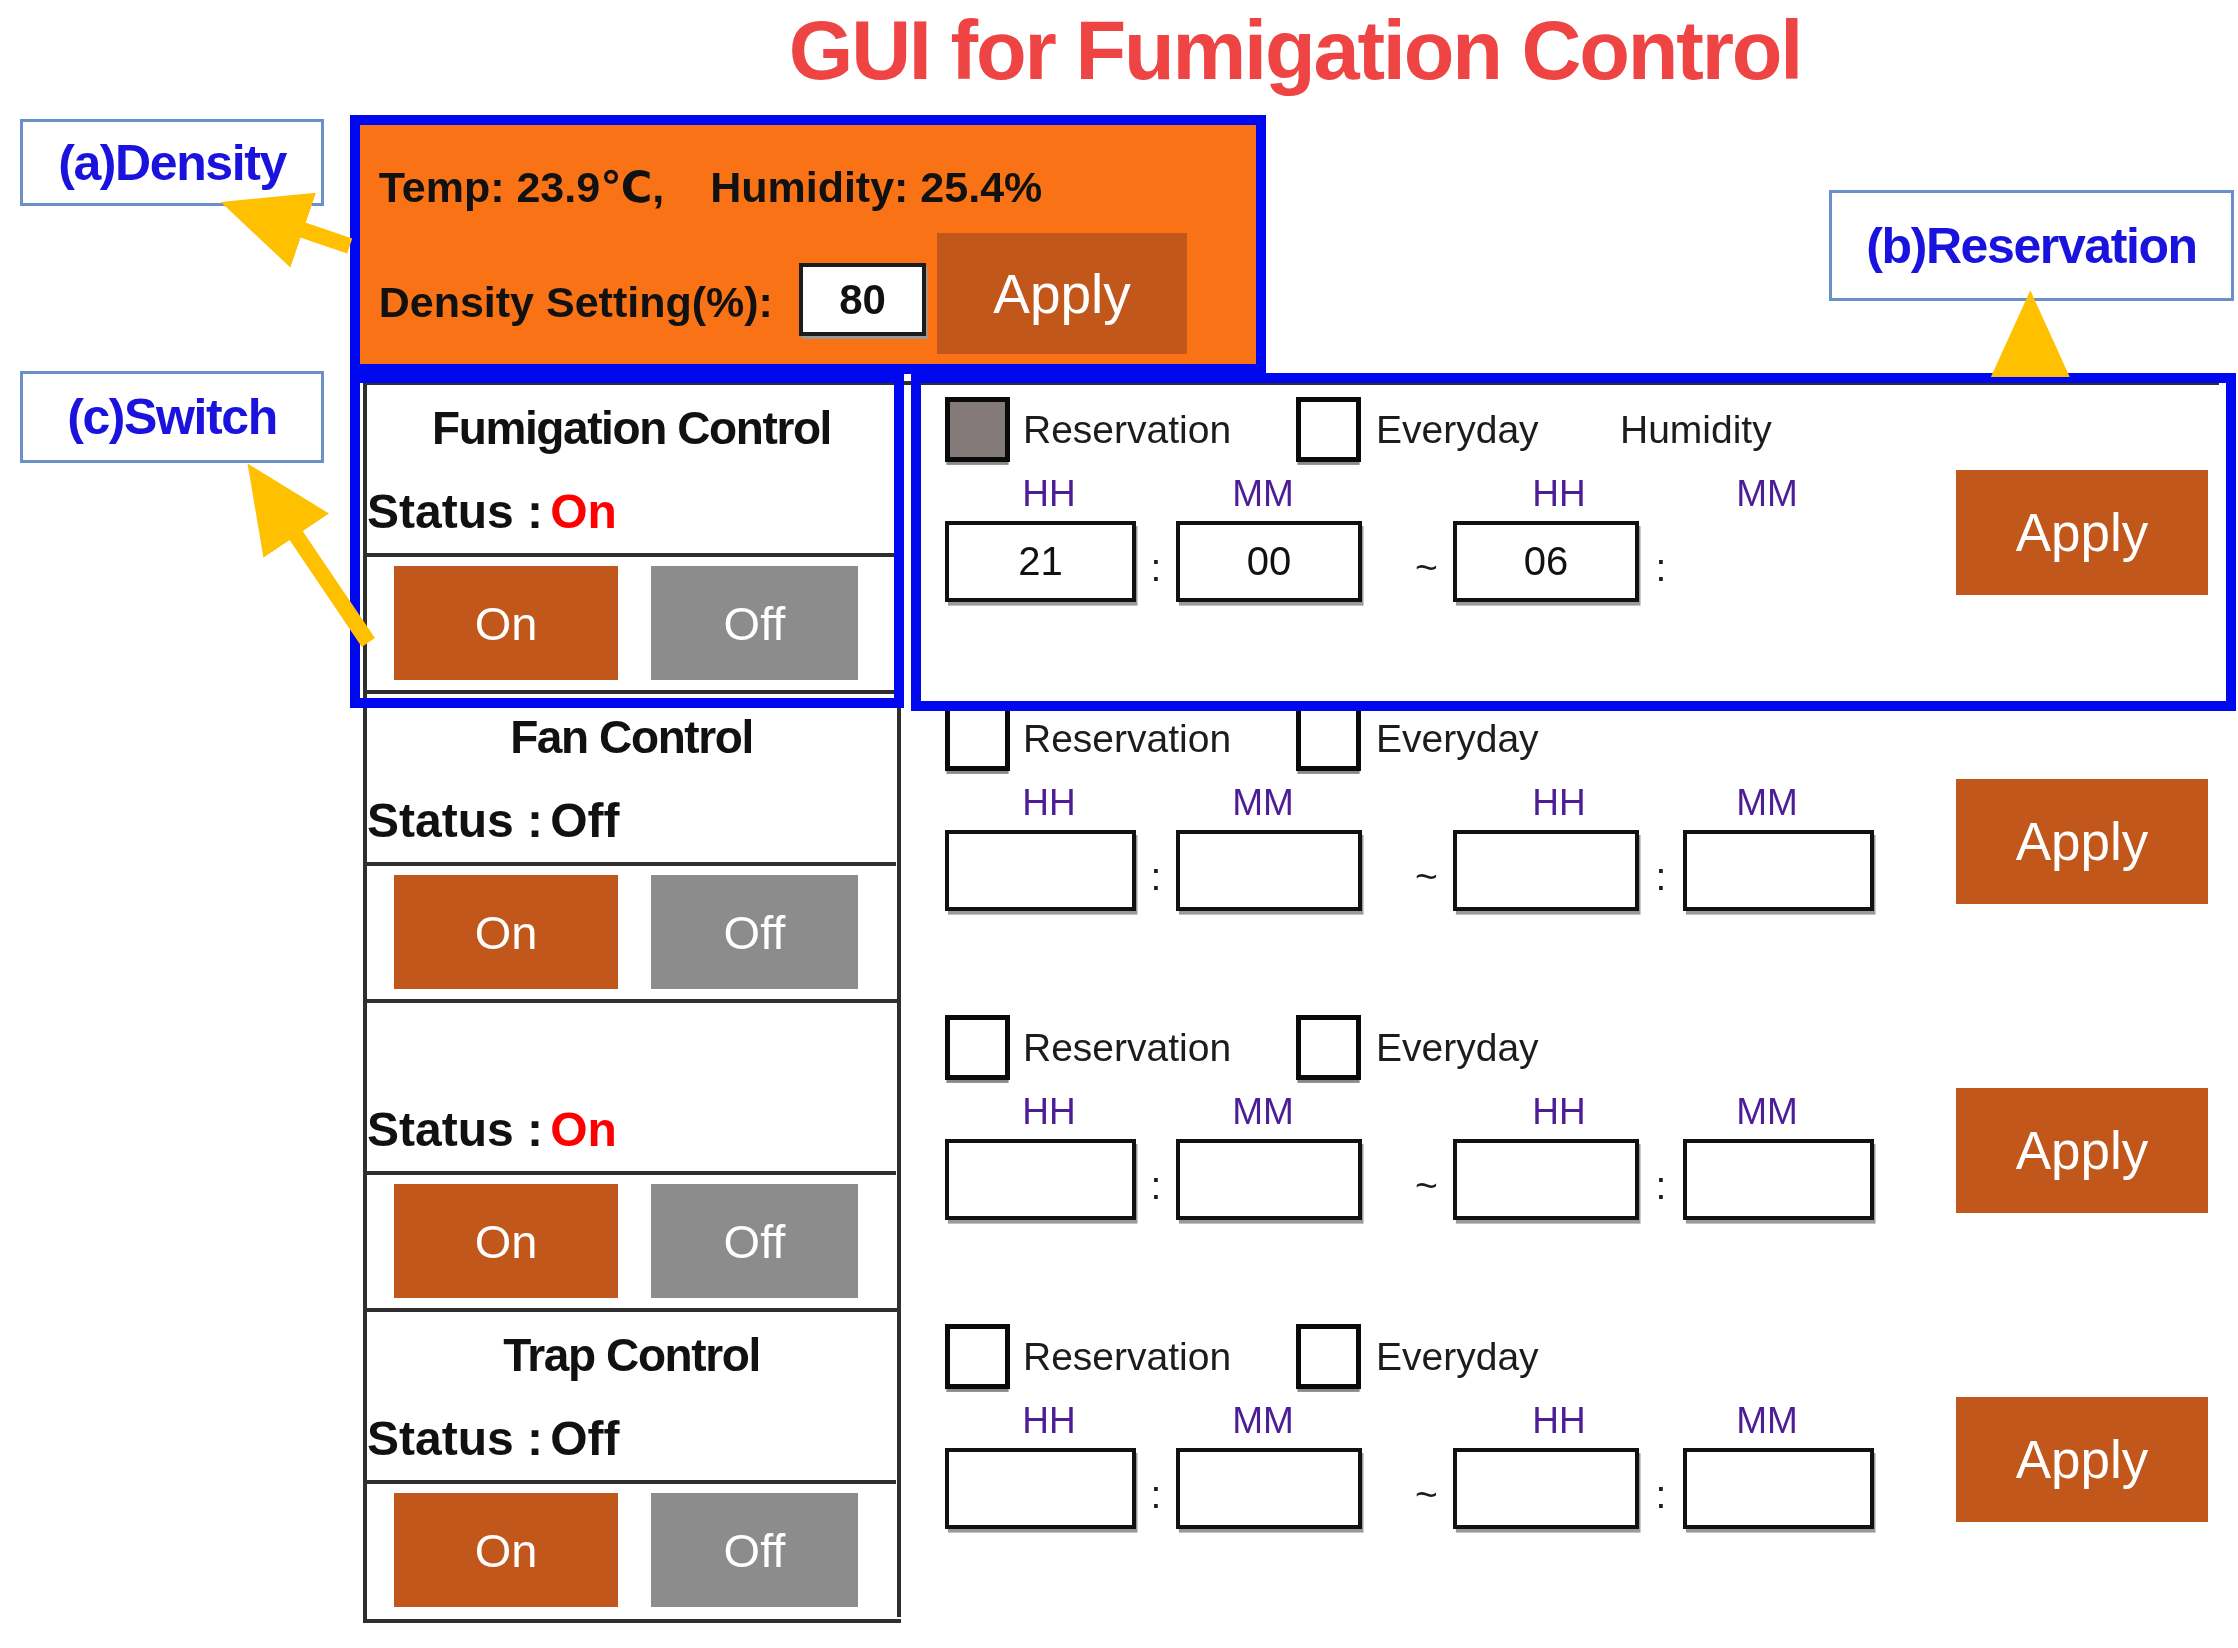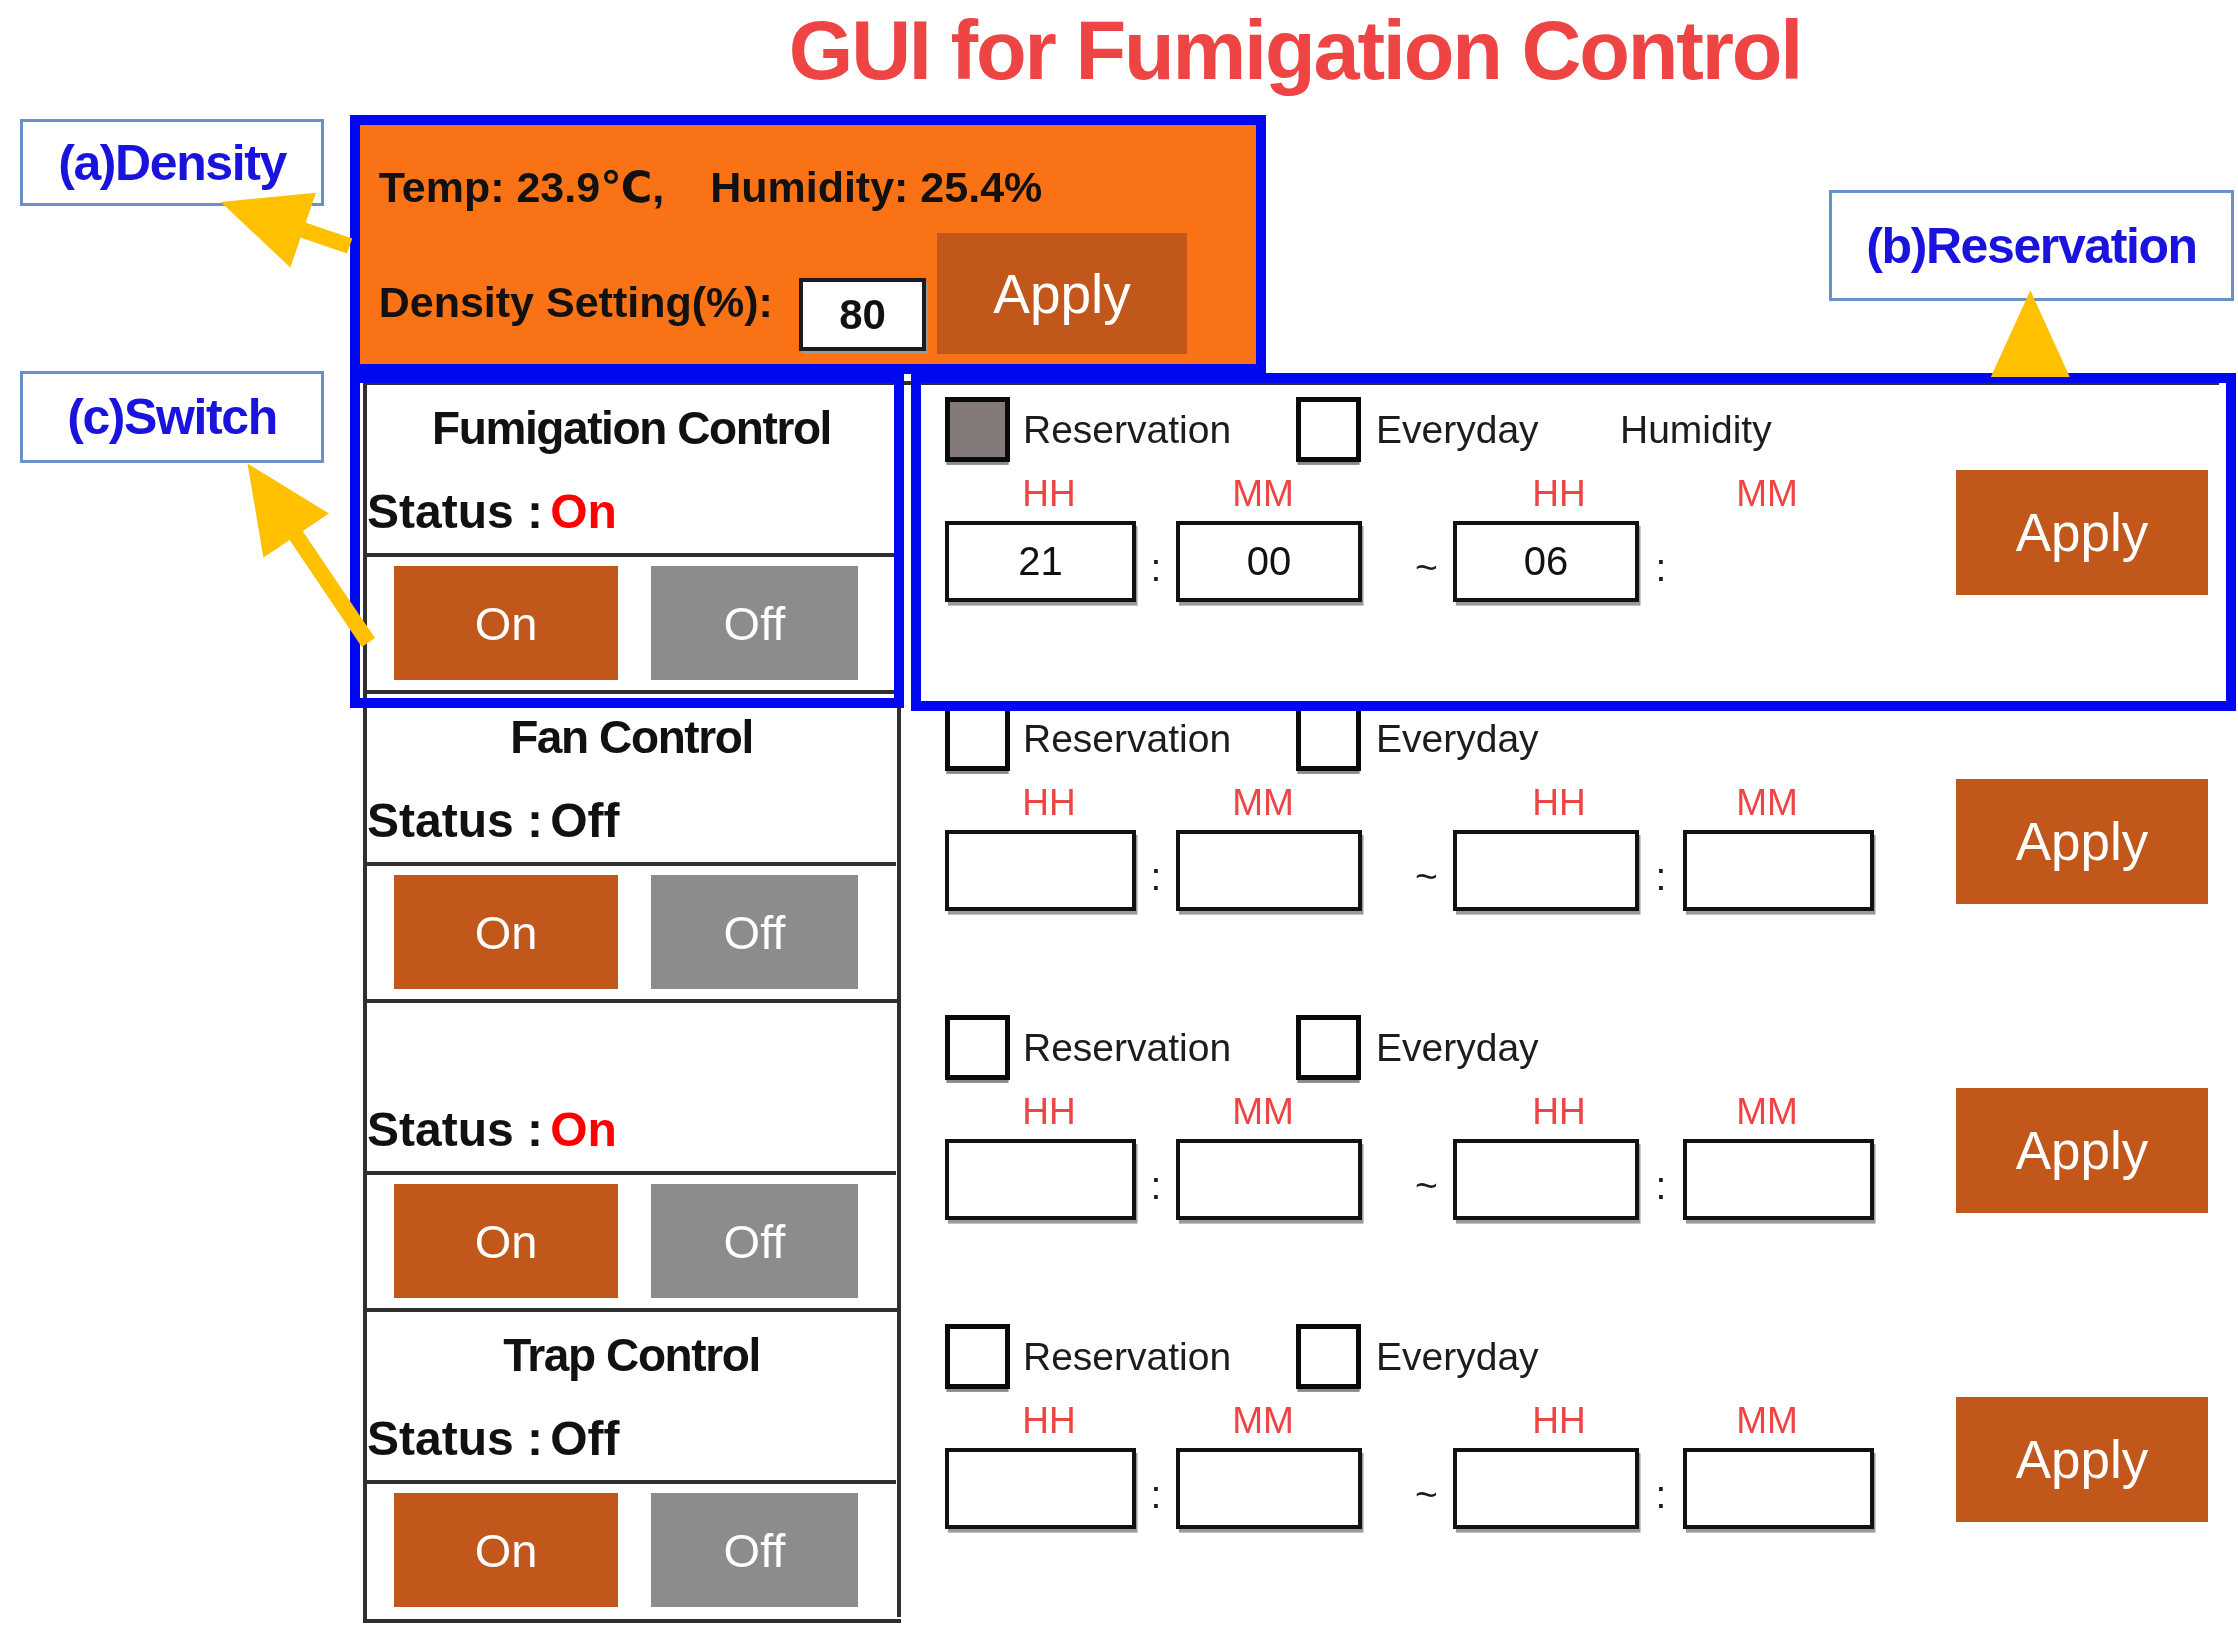--- a/index.html
+++ b/index.html
@@ -24,21 +24,21 @@
   .ann-c{left:20px;top:371px;width:298px;height:86px;}
   
   .density-box{
     position:absolute;left:350px;top:115px;width:916px;height:259px;
     border:10px solid #0008f0;background:#f97316;box-sizing:border-box;z-index:20;
   }
   .sensor-line{position:absolute;left:18.7px;top:37px;font-size:43px;font-weight:bold;white-space:nowrap;}
   .sensor-line .gap{display:inline-block;width:46px;}
   .density-setting-label{position:absolute;left:18.7px;top:153px;font-size:43px;font-weight:bold;white-space:nowrap;}
   .density-input{
-    position:absolute;left:439px;top:153px;width:127px;height:73px;
+    position:absolute;left:439px;top:138px;width:127px;height:73px;
     border:4.3px solid #1c1c1c;background:#fff;box-sizing:border-box;
     font-size:42px;font-weight:bold;text-align:center;line-height:66px;
     box-shadow:2.2px 3.6px 0 -0.7px #9a9a9a;
   }
   .density-apply{
     position:absolute;left:577px;top:108px;width:250px;height:121px;
     background:#c1571a;color:#fff;display:flex;align-items:center;justify-content:center;
     font-size:55px;cursor:pointer;
   }
   
@@ -70,21 +70,21 @@
     position:absolute;top:11.5px;width:65px;height:65px;border:5.8px solid #0a0a0a;
     background:#fff;box-sizing:border-box;box-shadow:0 4.3px 0 -1.4px #8a8a8a;cursor:pointer;
   }
   .checkbox.checked{background:#857a7a;}
   .cb-reservation{left:44px;}
   .cb-everyday{left:395px;}
   .res-label{position:absolute;top:11.5px;height:65px;line-height:65px;font-size:39px;color:#1c1c1c;white-space:nowrap;}
   .lbl-reservation{left:122px;}
   .lbl-everyday{left:475px;}
   .lbl-humidity{left:719px;}
-  .time-head{position:absolute;top:88px;width:94px;text-align:center;font-size:37px;color:#ef4444;}
+  .time-head{position:absolute;top:88px;width:94px;text-align:center;font-size:37px;color:#4c1d95;}
   .hh1{left:101px;} .mm1{left:315px;} .hh2{left:611px;} .mm2{left:819px;}
   .time-box{
     position:absolute;top:136px;height:81px;border:4.3px solid #111;background:#fff;box-sizing:border-box;
     font-size:40px;text-align:center;line-height:72px;box-shadow:2.2px 4.3px 0 -0.7px #9a9a9a;
   }
   .tb1{left:44px;width:191px;} .tb2{left:275px;width:186px;}
   .tb3{left:552px;width:186px;} .tb4{left:782px;width:191px;}
   .time-sep{position:absolute;top:142px;height:81px;line-height:81px;text-align:center;font-size:39px;color:#1c1c1c;}
   .sep-c1{left:237px;width:36px;} .sep-t{left:498px;width:55px;} .sep-c2{left:740px;width:40px;}
   .btn-apply{

